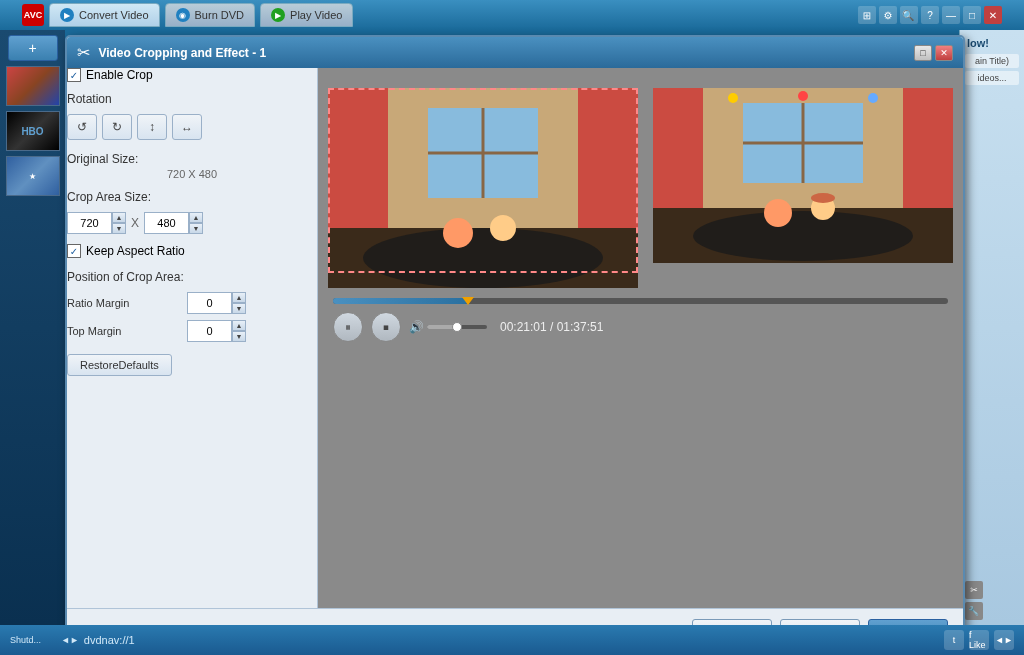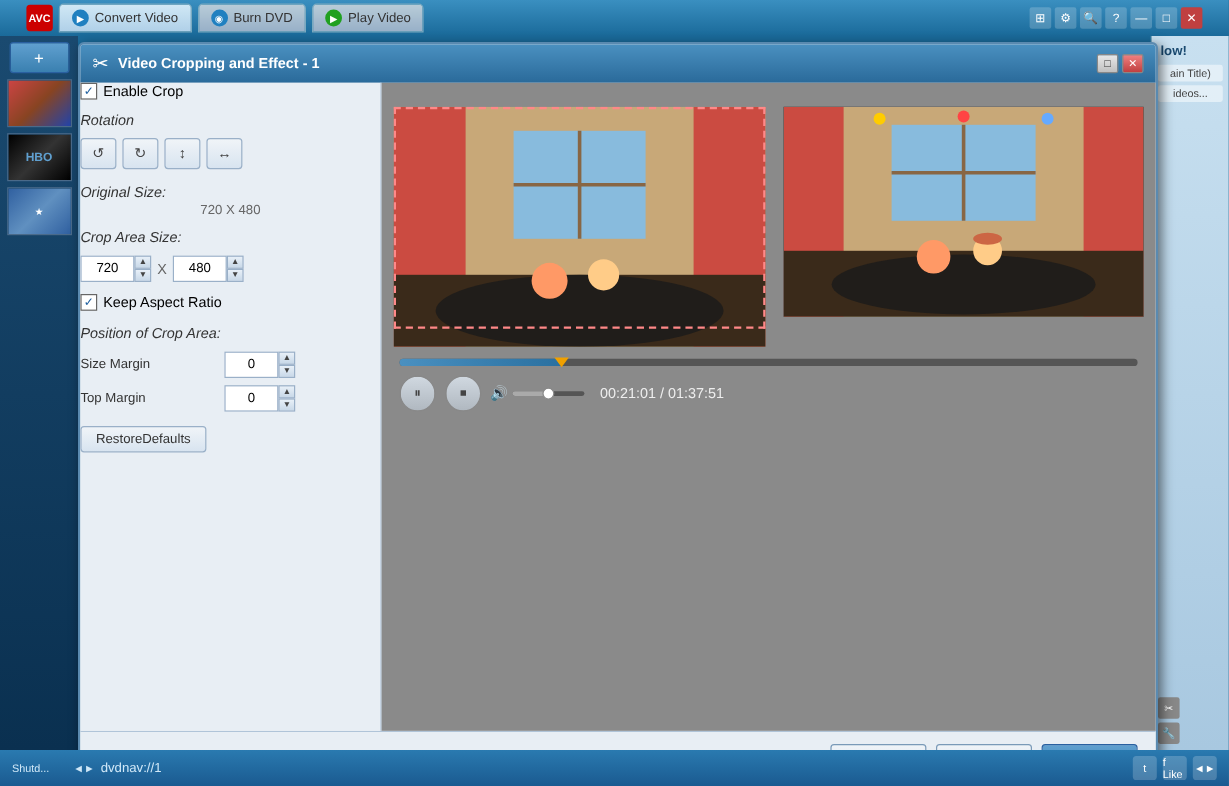--- a/index.html
+++ b/index.html
@@ -118,21 +118,20 @@
     .checkbox.checked::after {
       content: '✓';
       font-size: 10px;
       color: #2060a0;
     }
     .section-label {
       font-size: 12px;
       color: #333;
       margin-bottom: 8px;
       font-weight: normal;
-      font-style: italic;
     }
     .rotation-row {
       display: flex; gap: 5px; margin-bottom: 12px;
     }
     .rot-btn {
       width: 30px; height: 26px;
       background: linear-gradient(to bottom, #f0f4f8, #d8e4f0);
       border: 1px solid #9ab0c8;
       border-radius: 3px;
       display: flex; align-items: center; justify-content: center;
@@ -555,21 +554,21 @@
       <div class="keep-aspect-row">
         <div class="checkbox checked"></div>
         <span>Keep Aspect Ratio</span>
       </div>
 
       
       <div class="position-section">
         <div class="section-label">Position of Crop Area:</div>
 
         <div class="margin-row">
-          <span class="margin-label">Size Margin</span>
+          <span class="margin-label">Ratio Margin</span>
           <div class="spinbox">
             <input type="text" value="0" style="">
             <div class="spinbox-btns">
               <div class="spinbox-btn">▲</div>
               <div class="spinbox-btn">▼</div>
             </div>
           </div>
         </div>
 
         <div class="margin-row">

